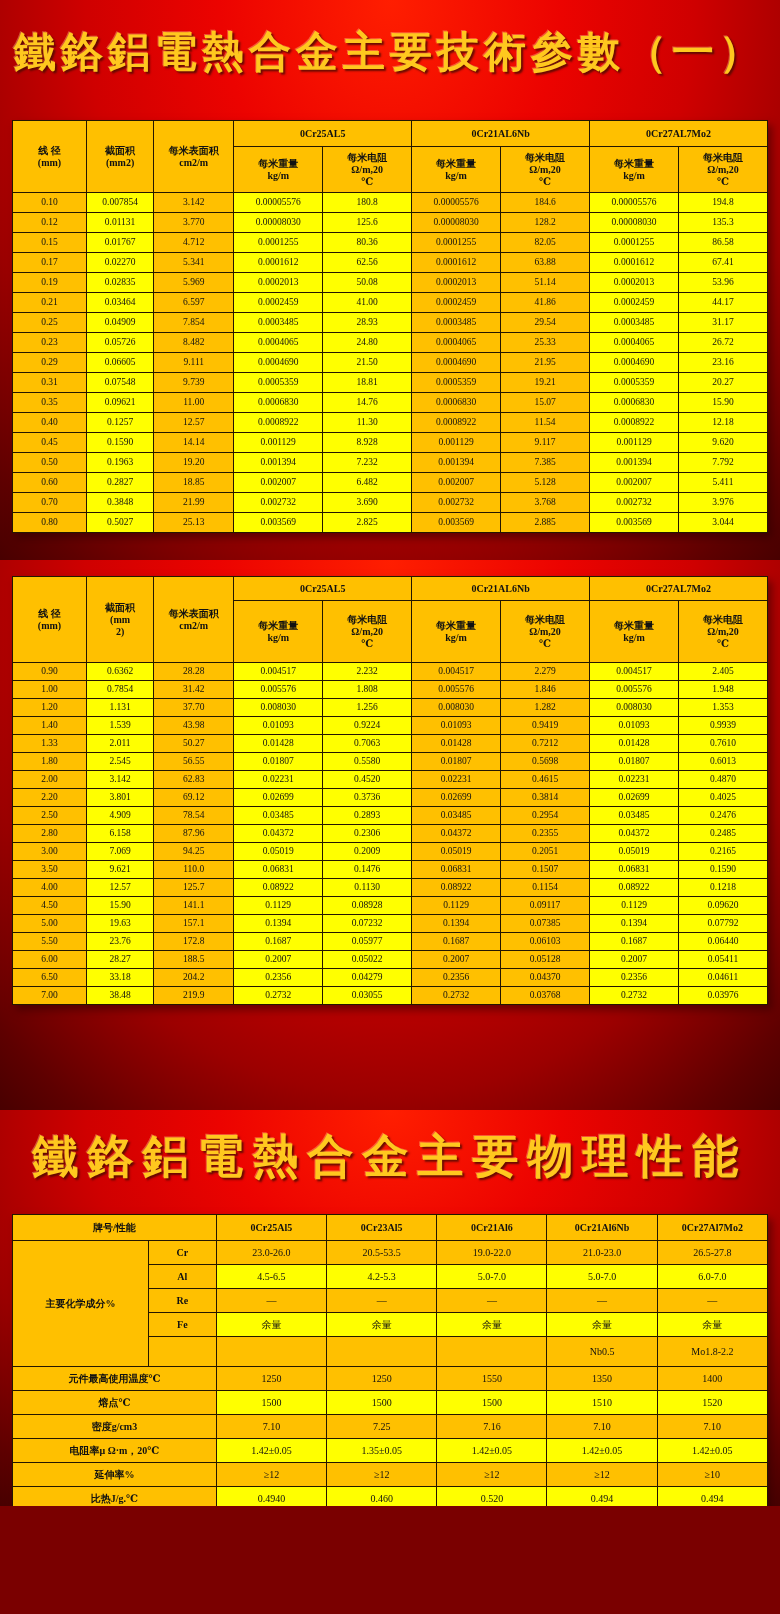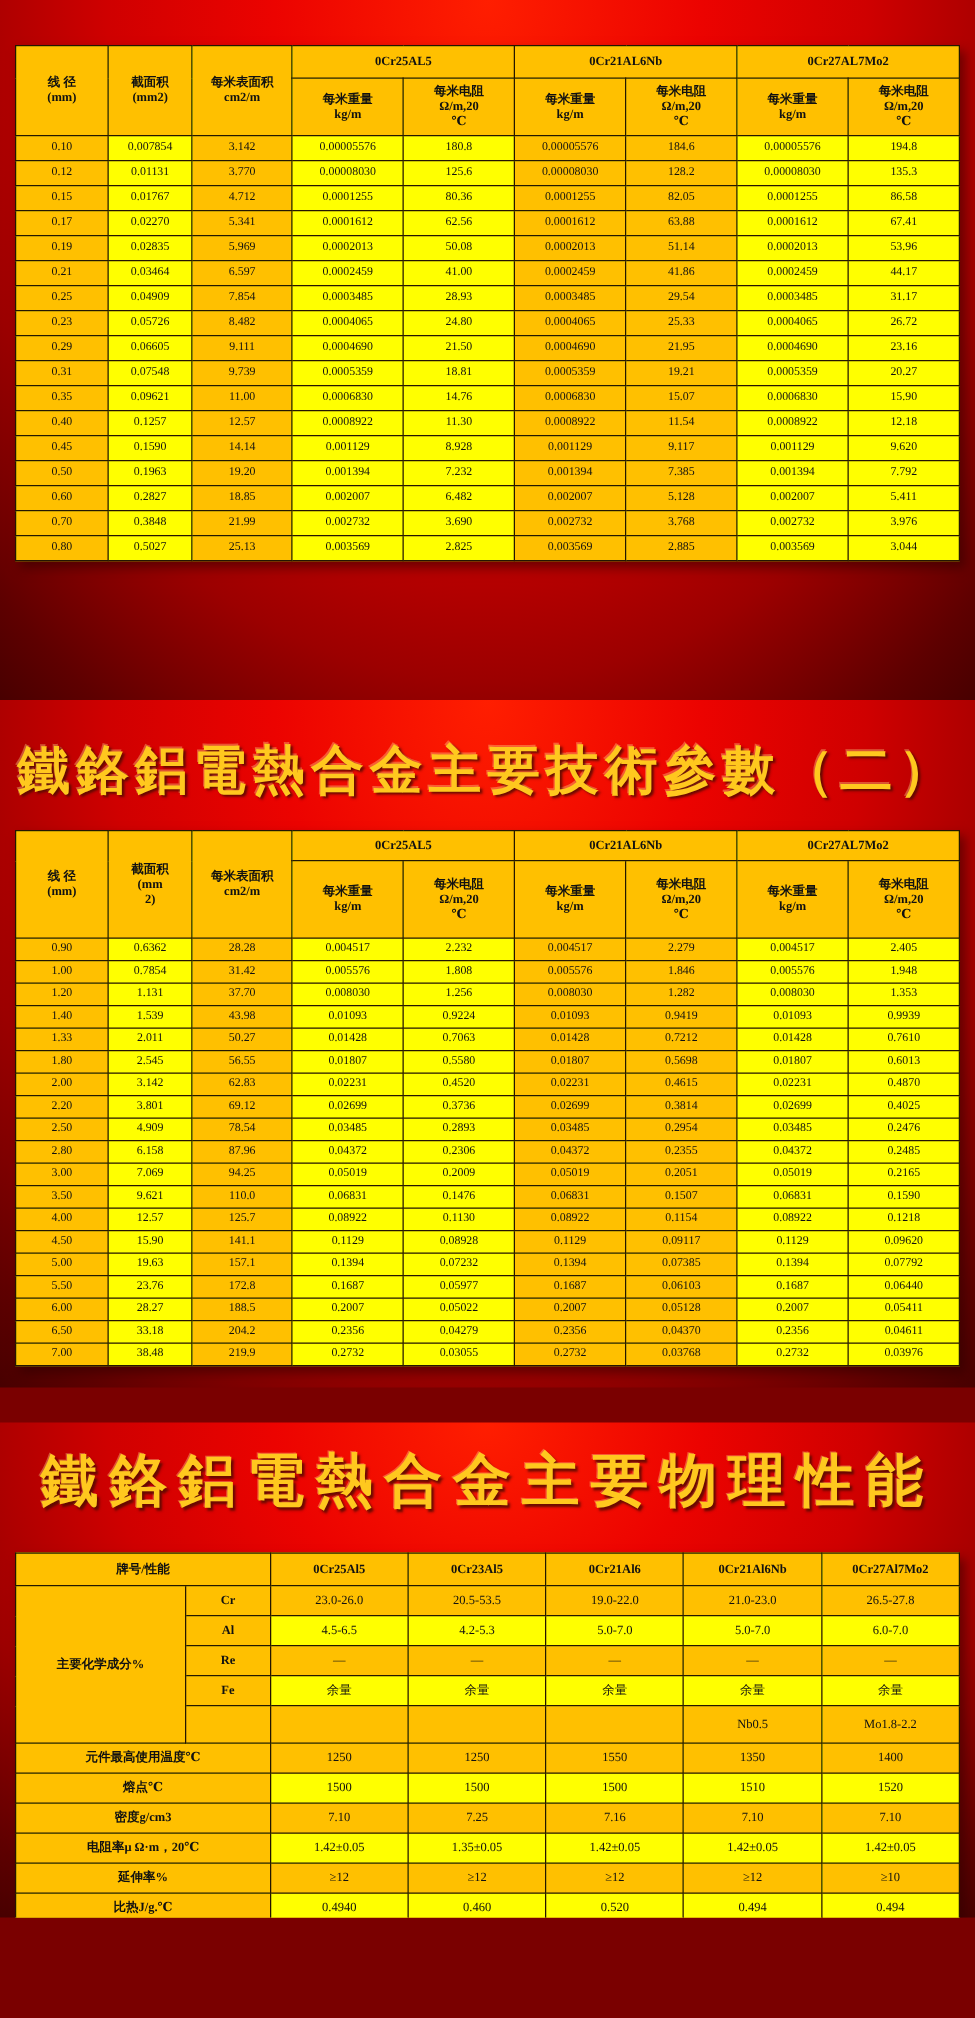--- a/index.html
+++ b/index.html
@@ -12,21 +12,21 @@
     font-family:"Liberation Serif","DejaVu Serif",serif;
     background:#7a0000;
   }
   .sec{
     position:relative;width:780px;overflow:hidden;
     background:radial-gradient(ellipse 78% 135% at 50% 0%,
       #ff1e00 0%, #ec0300 28%, #cf0000 50%, #9c0000 72%, #5e0000 90%, #420000 100%);
   }
   .sec1{height:560px;}
   .sec2{height:550px;}
-  .sec3{height:396px;margin-top:28px;}
+  .sec3{height:396px;}
   .title{
     text-align:center;font-weight:bold;color:var(--gold);
     font-family:"DejaVu Serif","Liberation Serif",serif;
     text-shadow:2px 2px 2px rgba(80,10,0,.85), -1px -1px 0 rgba(255,240,150,.35);
     white-space:nowrap;
   }
   .sec1 .title{padding-top:20px;font-size:42px;letter-spacing:5px;line-height:64px;}
   .sec2 .title{padding-top:24px;font-size:42px;letter-spacing:5px;line-height:64px;}
   .sec3 .title{padding-top:14px;font-size:46px;letter-spacing:9px;line-height:64px;}
   table{
@@ -62,20 +62,21 @@
   .phys .chem td,.phys .chem th{height:24px;}
   .phys .chem-extra td,.phys .chem-extra th{height:30px;}
   .phys .prop td,.phys .prop th{height:24px;}
   .phys .prop-tall td,.phys .prop-tall th{height:38px;}
   .phys .prop-short td,.phys .prop-short th{height:22px;}
 </style>
 </head>
 <body>
 
 <div class="sec sec1">
+  <div class="title">鐵鉻鋁電熱合金主要技術參數（一）</div>
   <table class="params t1">
     <colgroup>
       <col style="width:9.8%">
         <col style="width:8.9%">
         <col style="width:10.6%">
       <col style="width:11.78%">
         <col style="width:11.78%">
         <col style="width:11.78%">
       <col style="width:11.78%">
         <col style="width:11.78%">
@@ -297,21 +298,20 @@
           <td class="o">0.003569</td>
           <td class="o">2.885</td>
           <td class="y">0.003569</td>
           <td class="y">3.044</td>
         </tr>
       </tbody>
   </table>
 </div>
 
 <div class="sec sec2">
-  <div class="title">鐵鉻鋁電熱合金主要技術參數（二）</div>
   <table class="params t2">
     <colgroup>
       <col style="width:9.8%">
         <col style="width:8.9%">
         <col style="width:10.6%">
       <col style="width:11.78%">
         <col style="width:11.78%">
         <col style="width:11.78%">
       <col style="width:11.78%">
         <col style="width:11.78%">

